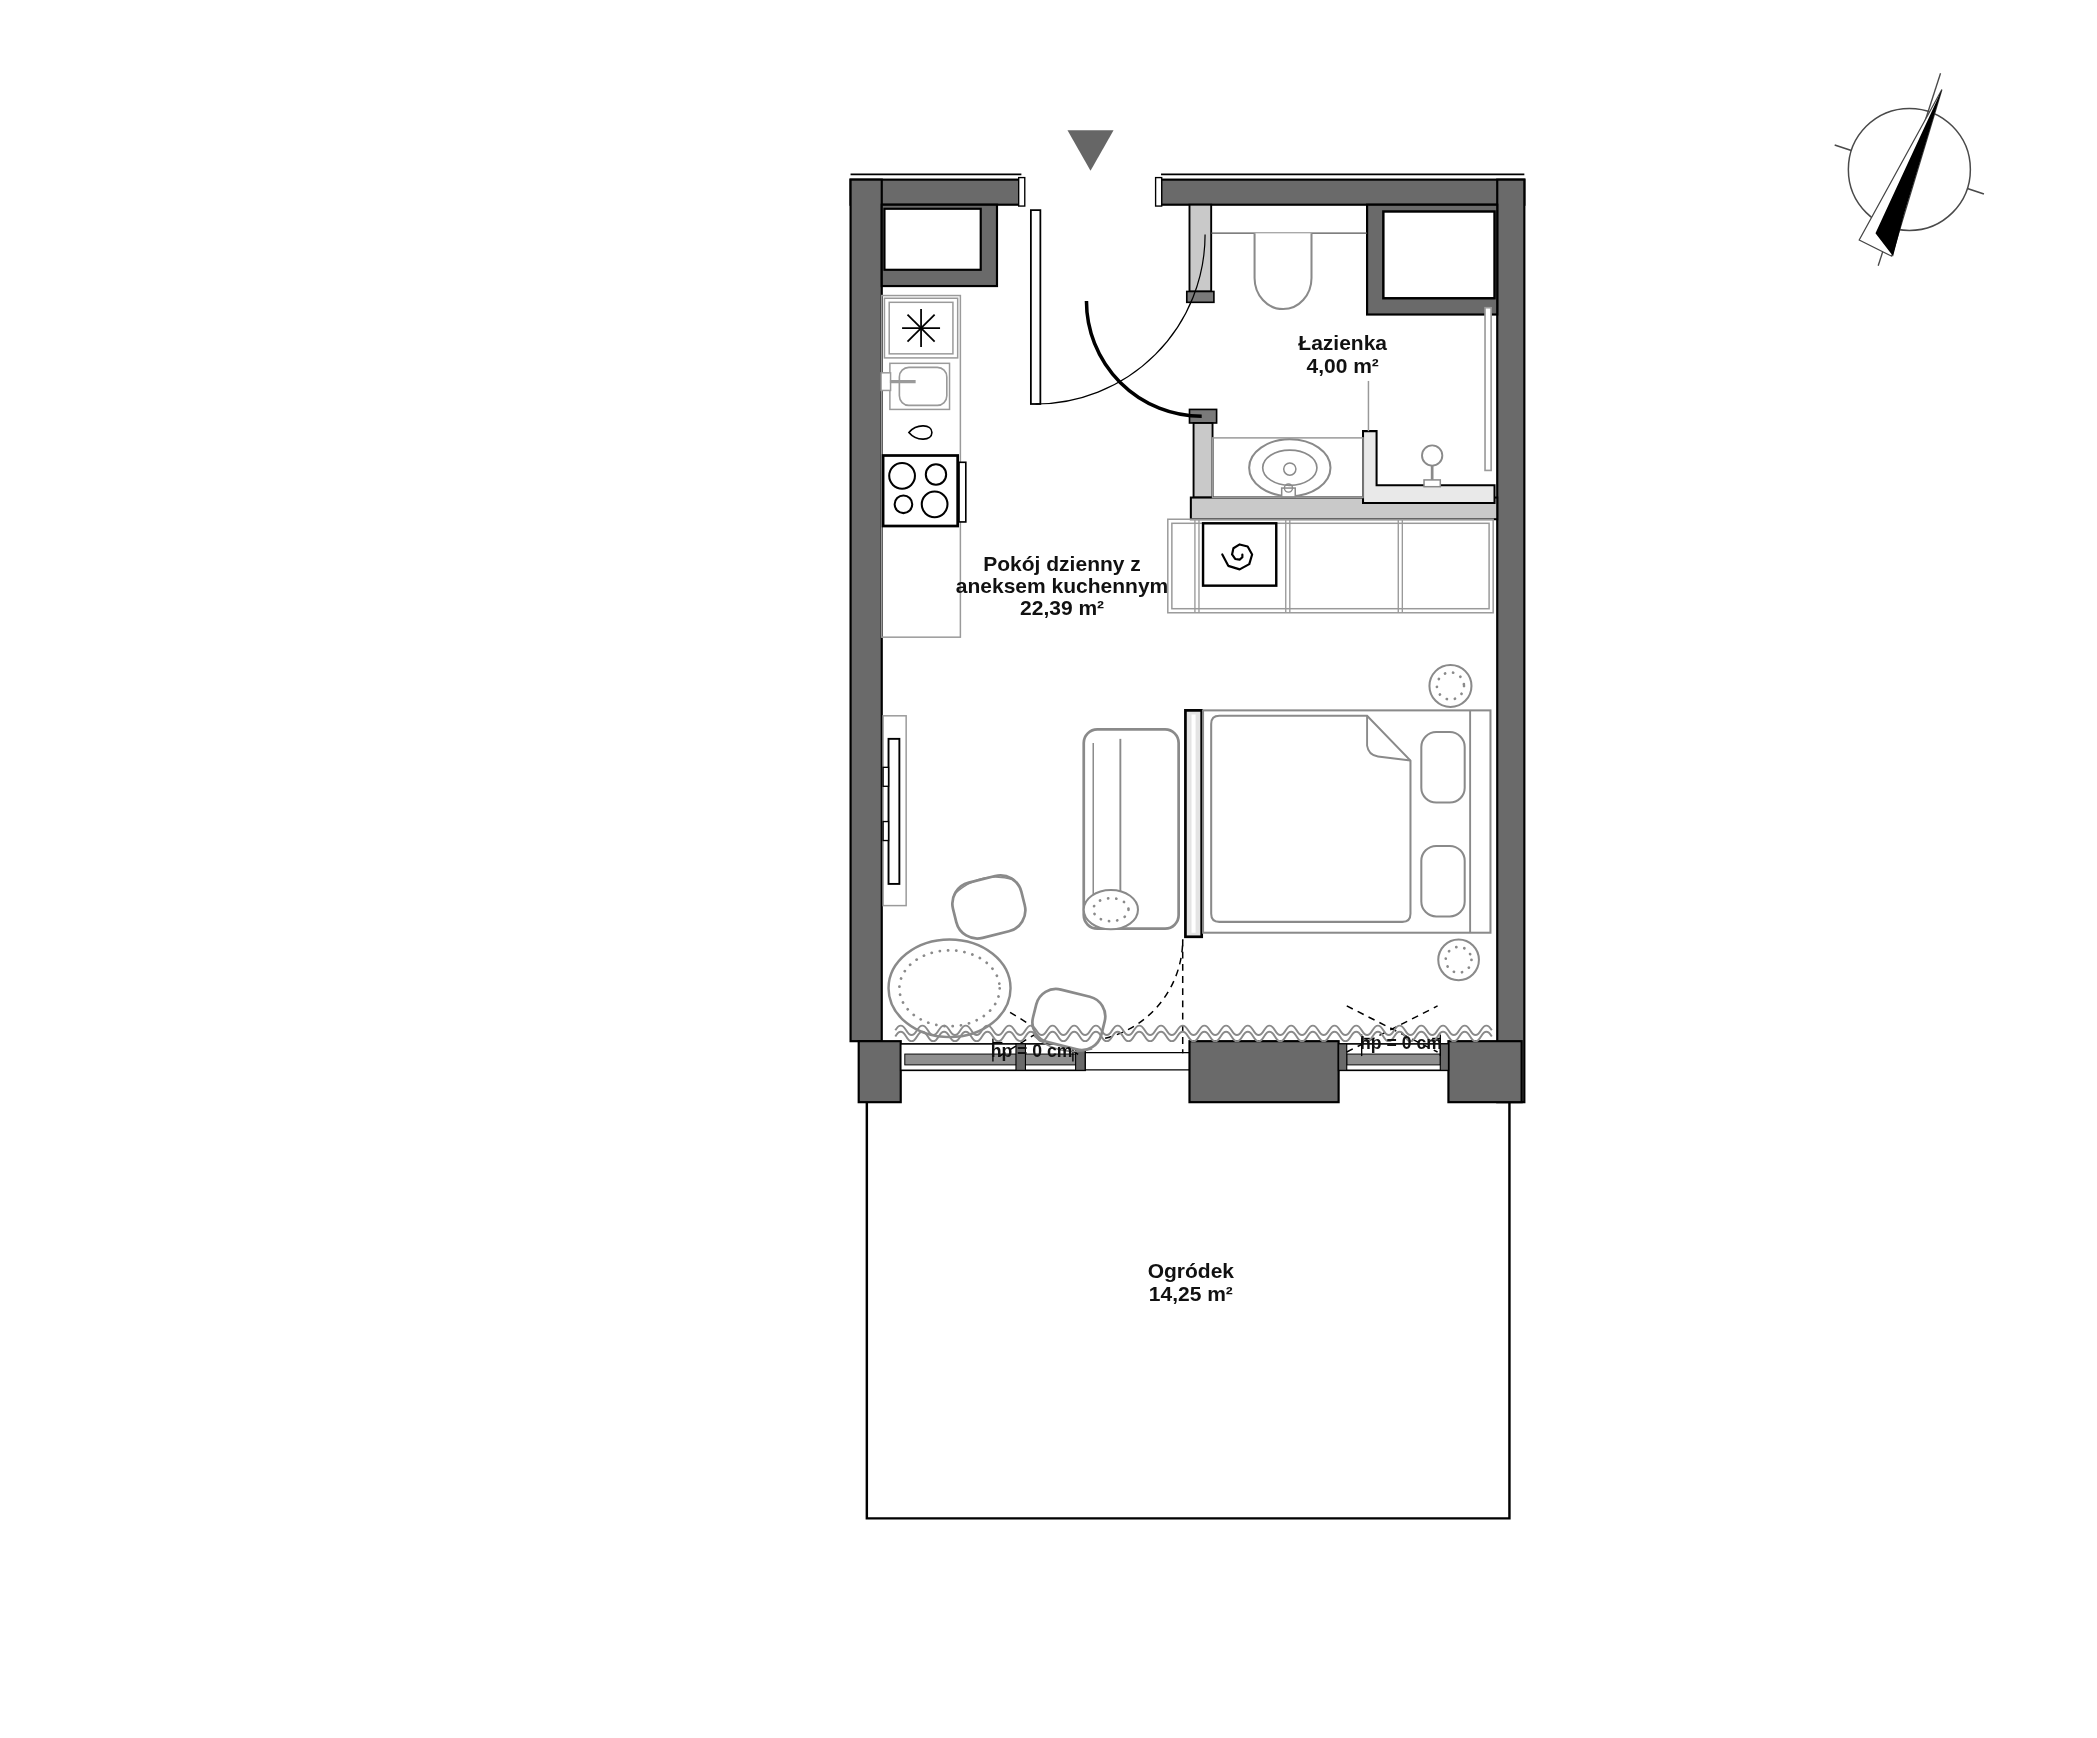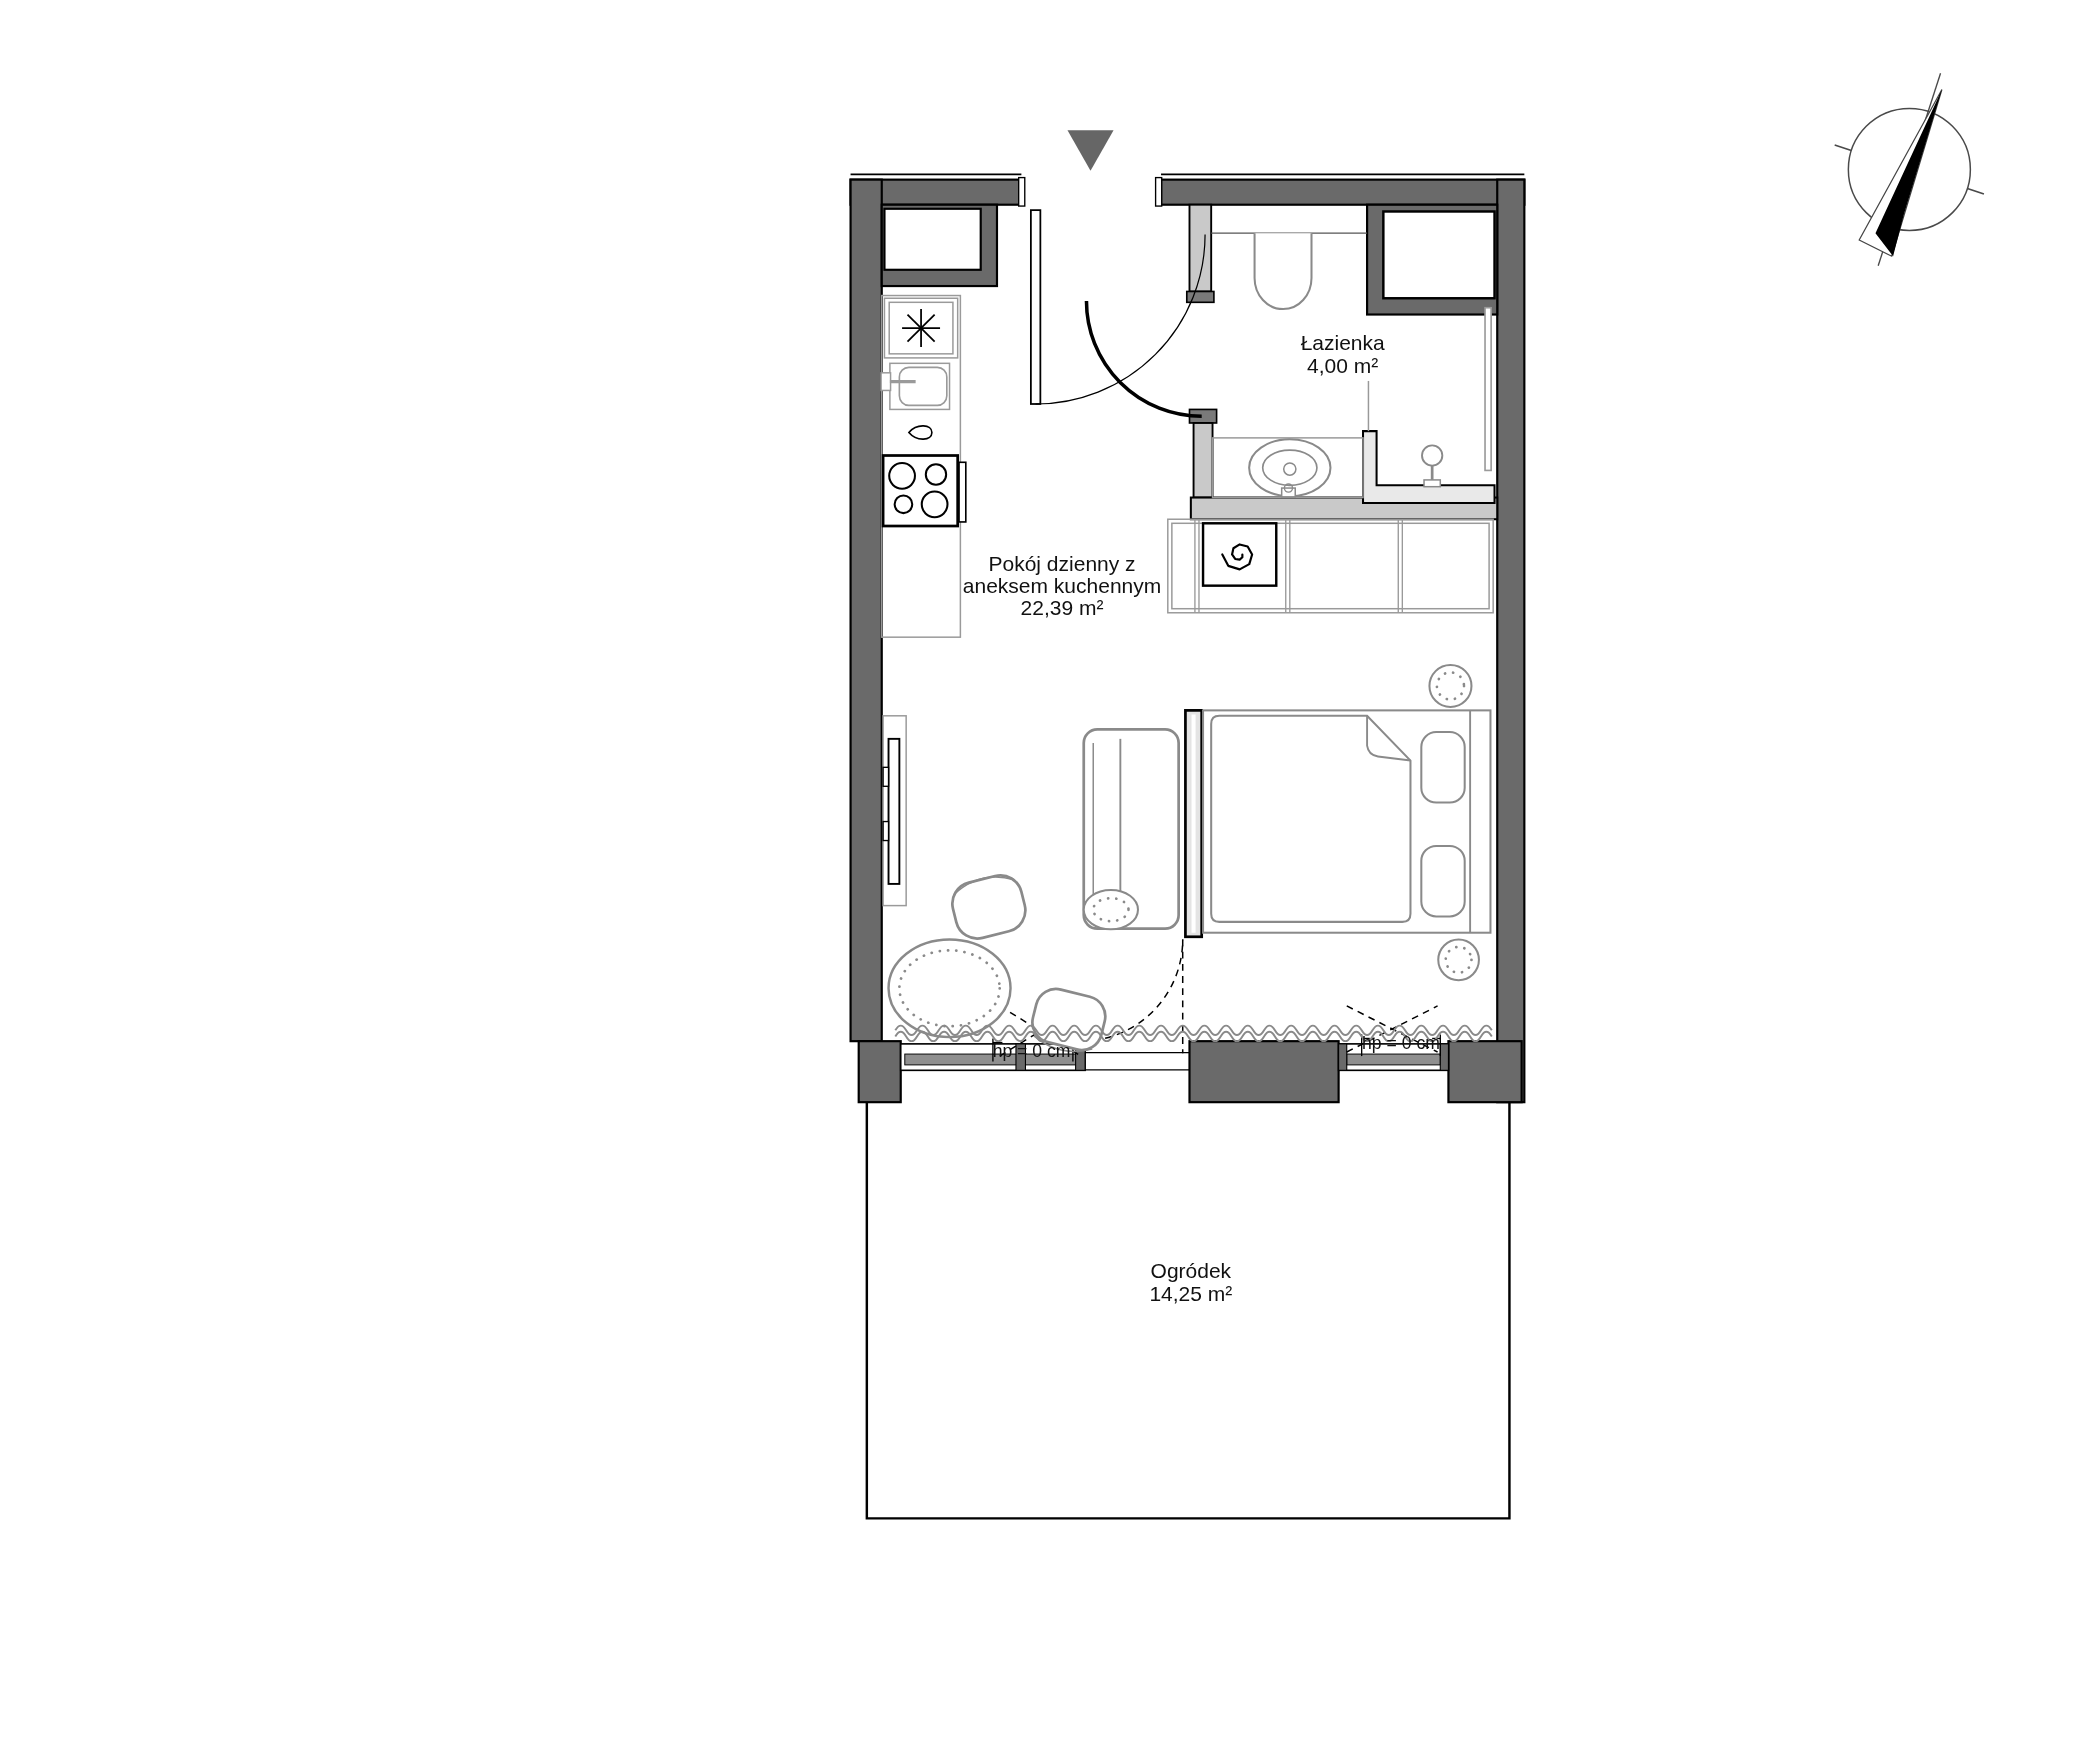--- a/index.html
+++ b/index.html
@@ -2,21 +2,21 @@
 <html style="--wall: #6a6a6a; --wall-light: #c9c9c9; --wall-cap: #7a7a7a; --floor-light: #e9e9e9; --sill: #8f8f8f; --furniture-line: #8a8a8a; --marker: #666666; --text: #111111;font-size:9.2px"><head>
 <meta charset="utf-8">
 <style>
   :root{
     --wall:#6a6a6a; --wall-light:#c9c9c9; --wall-cap:#7a7a7a;
     --floor-light:#e9e9e9; --divider:#e4e4e4; --sill:#8f8f8f;
     --line:#000000; --furn:#8a8a8a; --furn2:#9a9a9a; --marker:#666666;
     --text:#111111; --compass:#4a4a4a;
   }
   html,body{margin:0;padding:0;background:#ffffff;width:100%;height:100%;overflow:hidden;}
-  #plan-wrap{width:100vw;height:100vh;}
+  #plan-wrap{width:100vw;height:100vh;font-weight:bold;}
   svg{display:block;width:100%;height:100%;}
   text{font-family:"Liberation Sans","DejaVu Sans",sans-serif;fill:var(--text);}
   .room-label{font-size:15.5px;text-anchor:middle;}
   .win-label{font-size:13px;text-anchor:middle;}
   .wall{fill:var(--wall);stroke:var(--line);stroke-width:1.6;}
   .wall-thin{stroke:var(--line);stroke-width:1.2;fill:none;}
   .lightwall{fill:var(--wall-light);stroke:var(--line);stroke-width:1.4;}
   .cap{fill:var(--wall-cap);stroke:var(--line);stroke-width:1.2;}
   .furn{fill:#ffffff;stroke:var(--furn);stroke-width:1.5;}
   .furn-thin{fill:none;stroke:var(--furn2);stroke-width:1.1;}

